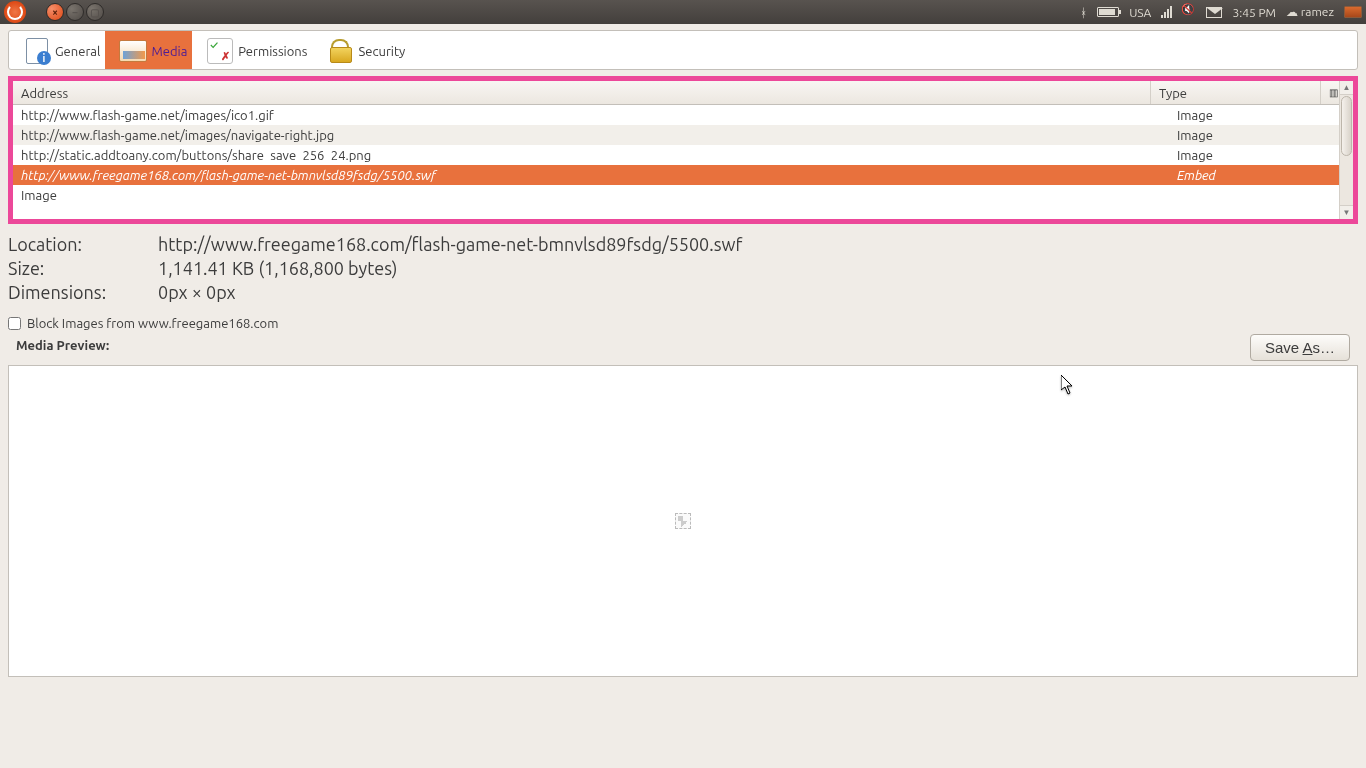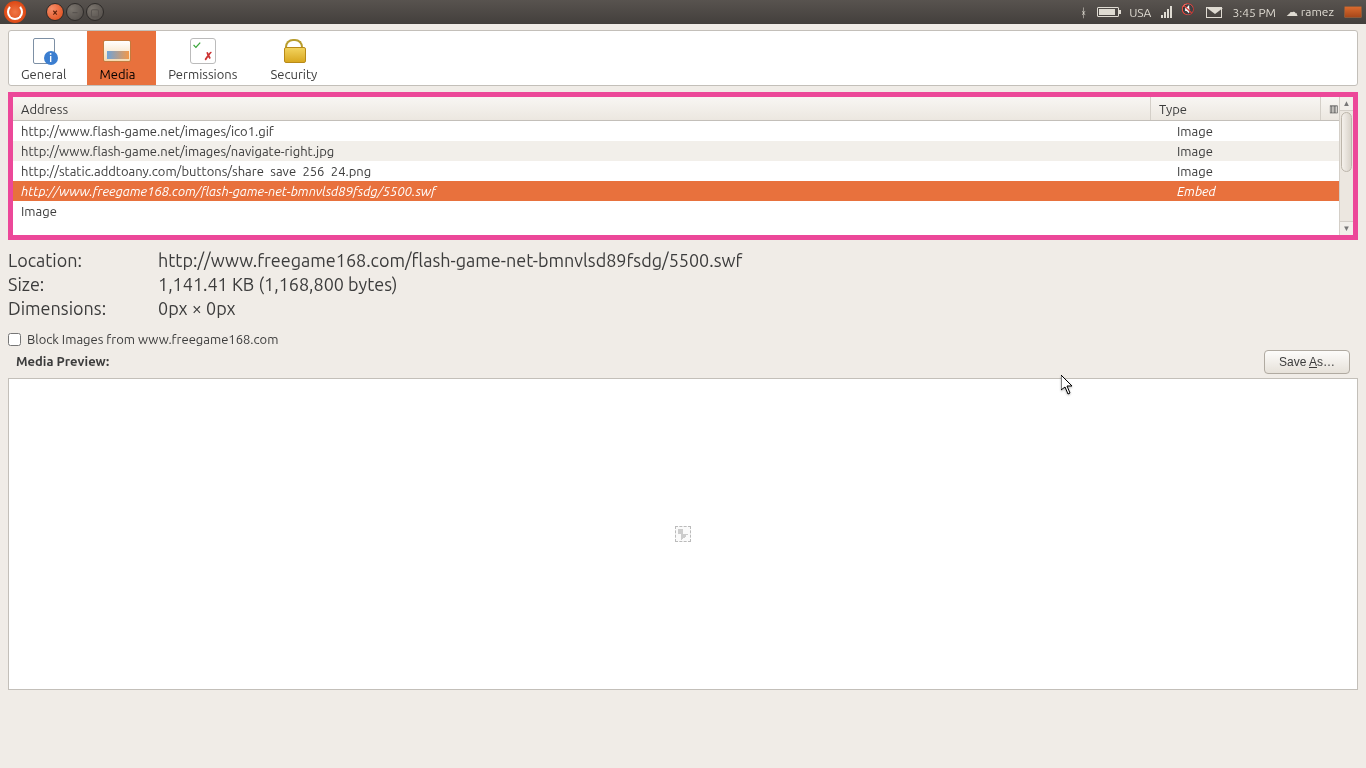--- a/index.html
+++ b/index.html
@@ -57,29 +57,29 @@
 
 .tabbar {
   display: flex;
   border: 1px solid #c3bfb9;
   border-radius: 3px;
   margin: 6px 8px 6px 8px;
   background: #fff;
   overflow: hidden;
 }
 .tab {
-  padding: 6px 20px 4px 12px;
-  display: flex; flex-direction: column; align-items: center;
+  padding: 6px 4px 4px 12px;
+  display: flex; flex-direction: row; align-items: center;
   gap: 2px;
   cursor: pointer;
   border-right: 1px solid transparent;
 }
 .tab.active {
   background: #e8713d;
-  color: #000000;
+  color: #4c1d95;
   justify-content: center;
 }
 .tab .tab-icon {
   width: 32px; height: 28px;
   display:flex; align-items:center; justify-content:center;
 }
 .tab-label { font-size: 13px; }
 
 
 .ic-general { width:22px; height:26px; background:#fff; border:1px solid #7d90a5; border-radius:2px; position:relative; }
@@ -139,21 +139,21 @@
 .block-row { margin: 14px 8px 4px 8px; display:flex; align-items:center; gap:6px; font-size:13px;}
 .block-row input[type=checkbox]{ width:13px; height:13px;}
 
 .save-row { display:flex; justify-content:space-between; align-items:flex-start; margin:0 16px;}
 .media-preview-label { font-weight:bold; font-size:13px; margin-top:4px;}
 .save-btn {
   padding: 4px 14px;
   background: linear-gradient(#fdfcfa,#e6e1d9);
   border:1px solid #b0aaa1;
   border-radius:4px;
-  font-size:12px;
+  font-size:15px;
   color:#3c3c3c;
 }
 .save-btn u { text-decoration: underline; }
 
 .preview-box {
   margin: 4px 8px 8px 8px;
   border:1px solid #c3bfb9;
   background:#fff;
   height: 312px;
   display:flex; align-items:center; justify-content:center;

